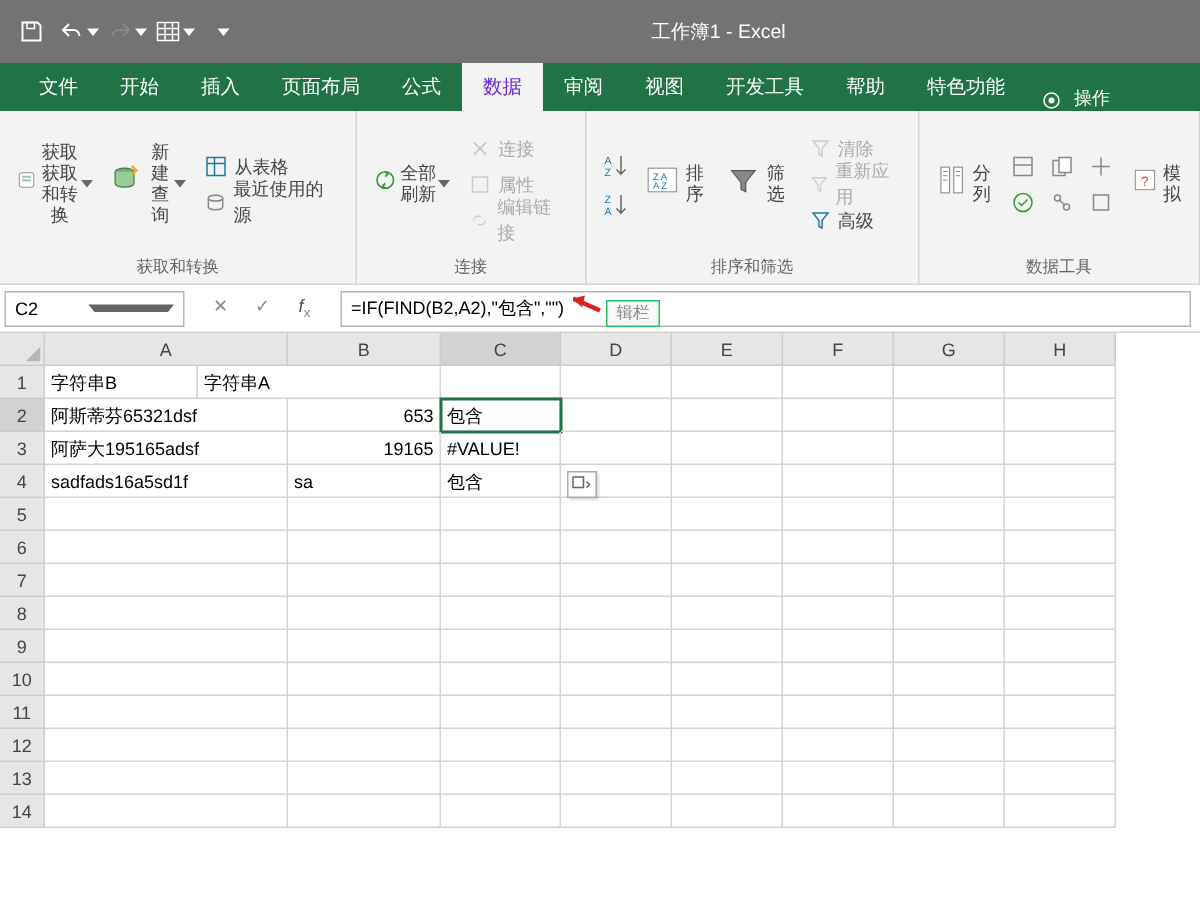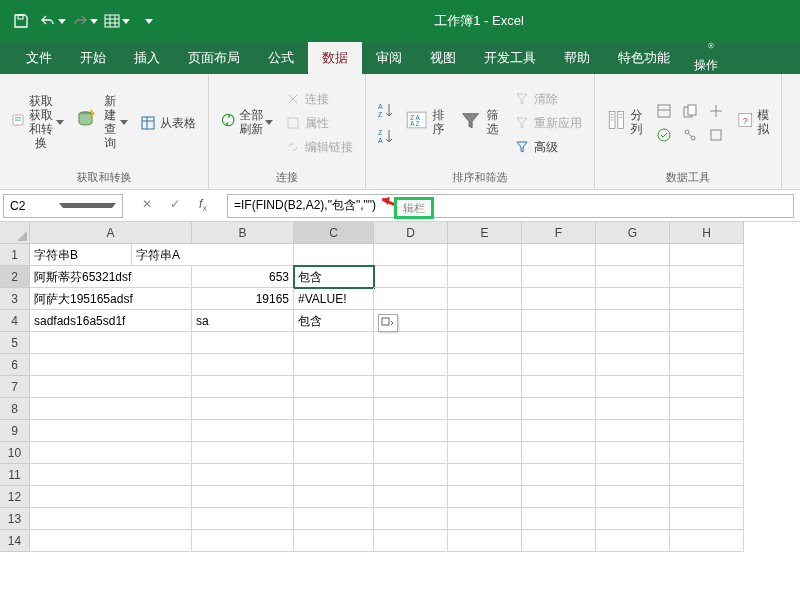--- a/index.html
+++ b/index.html
@@ -1,28 +1,28 @@
 <!DOCTYPE html>
 <html><head>
 <meta charset="utf-8">
 <style>
 * { margin: 0; padding: 0; box-sizing: border-box; font-family: "Microsoft YaHei", "Segoe UI", sans-serif; }
 body { background: #fff; font-size: 12px; overflow: hidden; width: 800px; height: 600px; }
 
 
-.titlebar { height: 42px; background: #15803d; display: flex; align-items: center; padding: 0 6px; }
+.titlebar { height: 42px; background: #737373; display: flex; align-items: center; padding: 0 6px; }
 .titlebar .qat { display: flex; gap: 2px; align-items: center; }
 .titlebar .qat .qbtn { width: 30px; height: 28px; display: flex; align-items: center; justify-content: center; color: #fff; cursor: pointer; }
 .titlebar .title { flex: 1; text-align: center; color: #fff; font-size: 13px; }
 
 
 .tabs { height: 32px; background: #217346; display: flex; padding-left: 12px; }
 .tabs .tab { padding: 0 14px; line-height: 32px; color: #fff; font-size: 13px; cursor: pointer; }
-.tabs .tab.active { background: #f3f3f3; color: #7f1d1d; }
-.tabs .tell { margin-left: 10px; display: flex; align-items: flex-end; color: #fff; gap: 8px; flex-direction: column; }
+.tabs .tab.active { background: #f3f3f3; color: #6d28d9; }
+.tabs .tell { margin-left: 10px; display: flex; align-items: flex-end; color: #fff; gap: 8px; }
 
 
 .ribbon { height: 116px; background: #f3f3f3; border-bottom: 1px solid #d4d4d4; display: flex; }
 .group { border-right: 1px solid #d4d4d4; padding: 4px 8px 2px 8px; display: flex; flex-direction: column; }
 .group .gbody { flex: 1; display: flex; align-items: flex-start; gap: 6px; }
 .group .glabel { text-align: center; color: #666; font-size: 11px; padding: 2px 0; }
 .bigbtn { display: flex; flex-direction: row; align-items: center; justify-content: center; width: 58px; height: 88px; padding: 2px; cursor: pointer; }
 .bigbtn .ic { width: 32px; height: 32px; margin-bottom: 4px; }
 .bigbtn .lbl { text-align: center; font-size: 12px; color: #444; line-height: 14px; white-space: pre-line; }
 .smallcol { display: flex; flex-direction: column; gap: 2px; }
@@ -33,21 +33,21 @@
 .iconbtn16 { width:22px; height:22px; display:flex; align-items:center; justify-content:center; cursor:pointer;}
 
 
 .fxrow { height: 32px; border-bottom: 1px solid #d4d4d4; display: flex; align-items: center; padding: 3px 6px 3px 3px; gap: 6px; }
 .namebox { width: 120px; height: 24px; border: 1px solid #b7b7b7; display: flex; align-items: center; padding: 0 6px; background: #fff; }
 .namebox span { flex: 1; }
 .fxbtns { display: flex; gap: 4px; padding: 0 6px; }
 .fxbtns .fxb { width: 24px; text-align: center; color: #888; cursor: pointer; }
 .fxbar { flex: 1; height: 24px; border: 1px solid #b7b7b7; background: #fff; padding: 0 6px; display: flex; align-items: center; position: relative; }
 .arrow-tip { position:absolute; left:160px; top:10px; z-index:10;}
-.arrow-tip .lbl{ background:#f8f8f8; border:3px solid #22c55e; padding:2px 6px; font-size:11px; color:#888; position:relative; left:6px; top:-4px;}
+.arrow-tip .lbl{ background:#f8f8f8; border:1px solid #22c55e; padding:2px 6px; font-size:11px; color:#888; position:relative; left:16px; top:-4px;}
 .arrow-tip svg{ position:absolute; left:-6px; top:-14px;}
 
 
 .sheet { position: relative; }
 .corner { position:absolute; left:0; top:0; width:30px; height:22px; background:#e6e6e6; border-right:1px solid #ccc; border-bottom:1px solid #ccc; display:flex; align-items:flex-end; justify-content:flex-end;}
 .corner svg{margin:2px;}
 .colheads { display: flex; margin-left: 30px; height: 22px; }
 .colh { background: #e6e6e6; border-right: 1px solid #ccc; border-bottom: 1px solid #ccc; text-align: center; line-height: 22px; color: #444; }
 .colh.sel { background: #d2d2d2; }
 .row { display: flex; height: 22px; }
@@ -144,20 +144,27 @@
 查询</span>
         <span class="tri"></span>
       </div>
       <div class="smallcol" style="align-self:center;">
         <div class="smallbtn">
             <svg class="sic" viewBox="0 0 16 16">
               <rect x="2" y="2" width="12" height="12" fill="none" stroke="#27a"></rect>
               <path d="M2 6h12M7 2v12" stroke="#27a"></path>
             </svg>
             <span>从表格</span>
+          </div>
+        <div class="smallbtn">
+            <svg class="sic" viewBox="0 0 16 16">
+              <ellipse cx="8" cy="5" rx="5" ry="2" fill="none" stroke="#888"></ellipse>
+              <path d="M3 5v6c0 1.1 2.2 2 5 2s5-.9 5-2V5" fill="none" stroke="#888"></path>
+            </svg>
+            <span>最近使用的源</span>
           </div>
       </div>
     </div>
     <div class="glabel">获取和转换</div>
   </div>
 
   <div class="group">
     <div class="gbody">
       <div class="bigbtn">
         <svg class="ic" viewBox="0 0 32 32">

